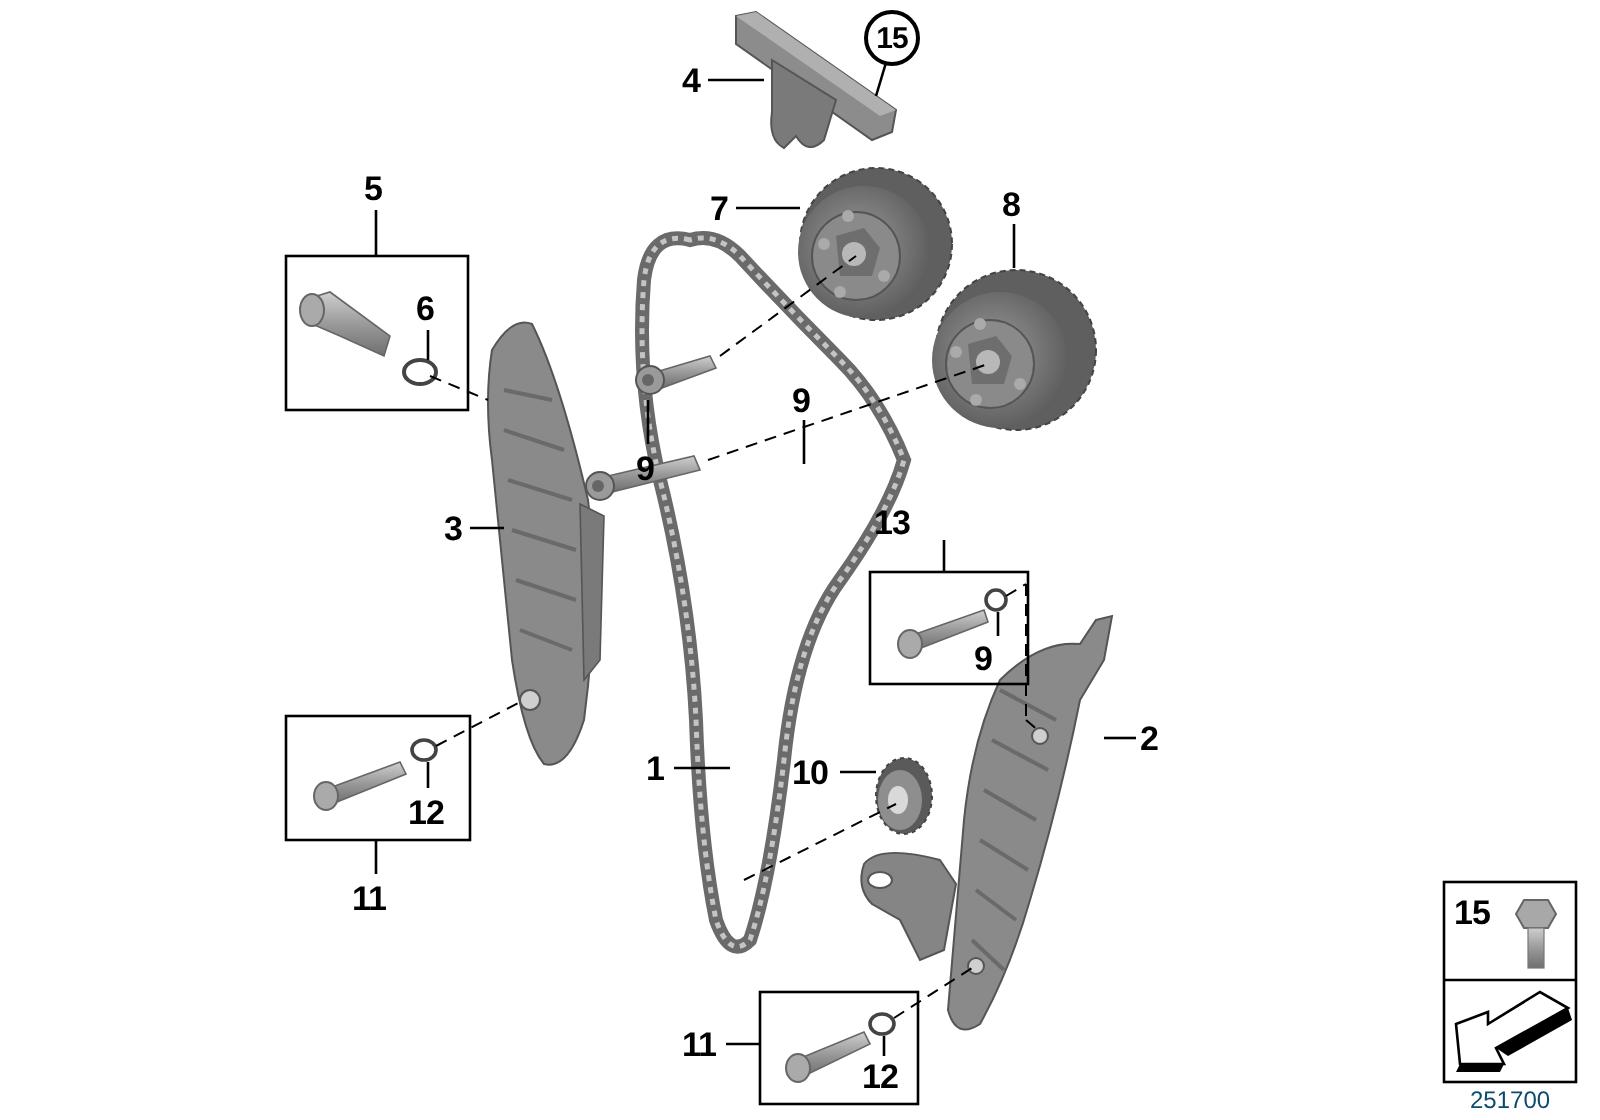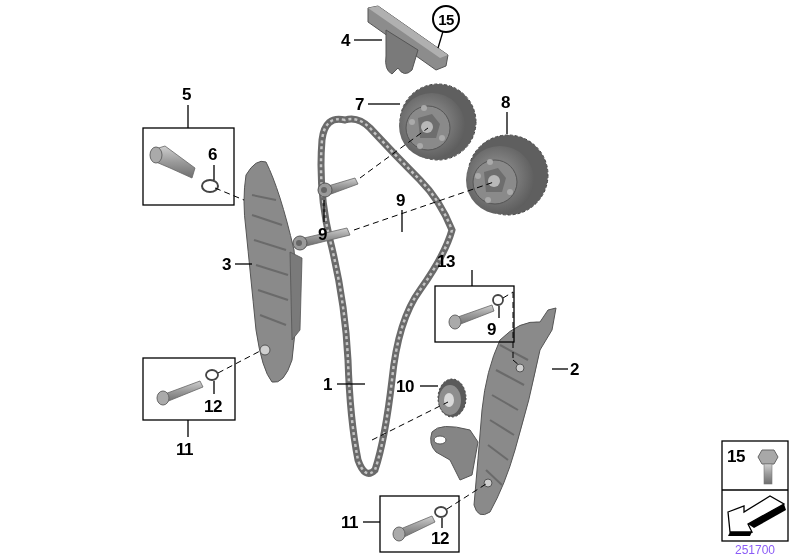--- a/index.html
+++ b/index.html
@@ -1,20 +1,20 @@
 <!DOCTYPE html>
 <html><head>
   <meta charset="utf-8">
   <style>
     html, body { margin: 0; padding: 0; background: #ffffff; }
     body { width: 800px; height: 560px; position: relative; overflow: hidden; font-family: "Liberation Sans", sans-serif; }
     #diagram { position: absolute; left: 0; top: 0; width: 800px; height: 560px; }
     .callout { position: absolute; font-family: "Liberation Sans", sans-serif; font-weight: bold; font-size: 17px; color: #000; line-height: 1; letter-spacing: -0.5px; }
     .circled { position: absolute; width: 28px; height: 28px; border: 2px solid #000; border-radius: 50%; box-sizing: border-box; display: flex; align-items: center; justify-content: center; font-weight: bold; font-size: 15px; letter-spacing: -0.5px; background: #fff; }
-    .catalog-no { position: absolute; font-size: 12px; color: #8b5cf6; font-family: "Liberation Sans", sans-serif; }
+    .catalog-no { position: absolute; font-size: 12px; color: #0c4a6e; font-family: "Liberation Sans", sans-serif; }
     .legend-label { position: absolute; font-weight: bold; font-size: 17px; letter-spacing: -0.5px; }
   </style>
 </head>
 <body>
 
 <svg id="diagram" viewBox="0 0 800 560" xmlns="http://www.w3.org/2000/svg">
   <defs>
     <linearGradient id="gPart" x1="0" y1="0" x2="1" y2="0">
       <stop offset="0" stop-color="#6d6d6d"></stop>
       <stop offset="0.5" stop-color="#9a9a9a"></stop>

